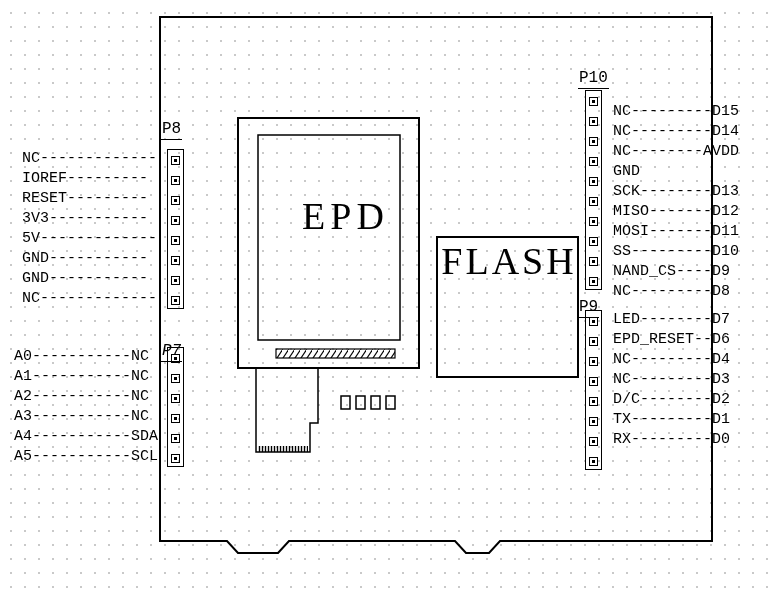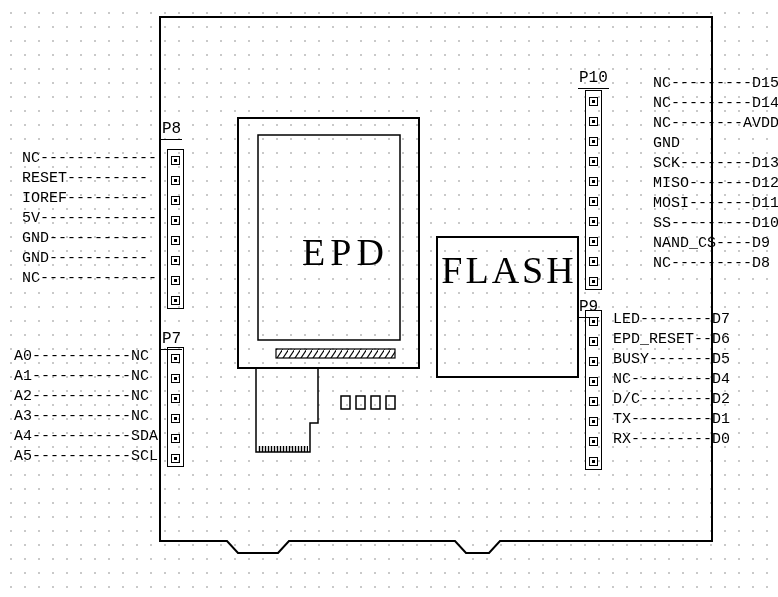--- a/index.html
+++ b/index.html
@@ -20,30 +20,30 @@
   .ln{fill:none;stroke:var(--ink);stroke-width:1.5;}
   .thick{stroke-width:2;}
   .lnh{fill:url(#hatch);stroke:var(--ink);stroke-width:1.2;}
   .comb{fill:url(#comb);stroke:none;}
 
   
   .chip-label{
     position:absolute;text-align:center;color:var(--ink);
     font-family:"Liberation Serif", serif;font-size:38px;line-height:44px;
   }
-  .epd-label{left:258px;top:194px;width:170px;letter-spacing:5px;text-indent:5px;margin-top:36px;}
-  .flash-label{left:437px;top:248px;width:141px;letter-spacing:3px;text-indent:3px;}
+  .epd-label{left:258px;top:194px;width:170px;letter-spacing:5px;text-indent:5px;}
+  .flash-label{left:437px;top:239px;width:141px;letter-spacing:3px;text-indent:3px;}
 
   
   .hdr-title{
     position:absolute;font-size:16px;line-height:15px;color:var(--ink);
     border-bottom:1px solid var(--ink);padding:0 1px 2px 1px;
   }
   .t-p8{left:161px;top:122px;text-align:center;}
-  .t-p7{left:161px;top:332px;}
+  .t-p7{left:161px;top:344px;font-style:italic;}
   .t-p10{left:578px;top:71px;}
   .t-p9{left:578px;top:300px;}
 
   .hdr-box{
     position:absolute;width:17px;border:1px solid var(--ink);
     display:flex;flex-direction:column;background:transparent;
   }
   .b-p8{left:167px;top:149px;height:160px;}
   .b-p7{left:167px;top:347px;height:120px;}
   .b-p10{left:585px;top:90px;height:200px;}
@@ -53,21 +53,21 @@
   .pad{
     width:9px;height:9px;border:1px solid var(--ink);
     display:flex;align-items:center;justify-content:center;
   }
   .pad::after{content:"";width:3px;height:3px;background:var(--ink);}
 
   
   .net-col{position:absolute;color:var(--ink);}
   .c-left-top{left:14px;top:149px;margin-left:8px;}
   .c-left-bottom{left:14px;top:347px;}
-  .c-right-top{left:613px;top:74px;margin-left:40px;}
+  .c-right-top{left:613px;top:102px;}
   .c-right-bottom{left:613px;top:310px;}
   .net-label{
     height:20px;line-height:20px;font-size:15px;white-space:pre;
     font-family:"Liberation Mono", monospace;
   }
 </style>
 </head>
 <body>
 
 <div class="stage">
@@ -206,22 +206,23 @@
       <div class="pin">
         <span class="pad"></span>
       </div>
       <div class="pin">
         <span class="pad"></span>
       </div>
     </div>
 
   <div class="net-col c-left-top">
       <div class="net-label">NC-------------</div>
+      <div class="net-label">IOREF---------</div>
       <div class="net-label">RESET---------</div>
-      <div class="net-label">IOREF---------</div>
+      <div class="net-label">3V3-----------</div>
       <div class="net-label">5V-------------</div>
       <div class="net-label">GND-----------</div>
       <div class="net-label">GND-----------</div>
       <div class="net-label">NC-------------</div>
     </div>
   <div class="net-col c-left-bottom">
       <div class="net-label">A0-----------NC</div>
       <div class="net-label">A1-----------NC</div>
       <div class="net-label">A2-----------NC</div>
       <div class="net-label">A3-----------NC</div>
@@ -236,20 +237,20 @@
       <div class="net-label">SCK--------D13</div>
       <div class="net-label">MISO-------D12</div>
       <div class="net-label">MOSI-------D11</div>
       <div class="net-label">SS---------D10</div>
       <div class="net-label">NAND_CS----D9</div>
       <div class="net-label">NC---------D8</div>
     </div>
   <div class="net-col c-right-bottom">
       <div class="net-label">LED--------D7</div>
       <div class="net-label">EPD_RESET--D6</div>
-      <div class="net-label">BUSY-------D5</div>
       <div class="net-label">NC---------D4</div>
+      <div class="net-label">NC---------D3</div>
       <div class="net-label">D/C--------D2</div>
       <div class="net-label">TX---------D1</div>
       <div class="net-label">RX---------D0</div>
     </div>
 
 </div>
 
 </body></html>

